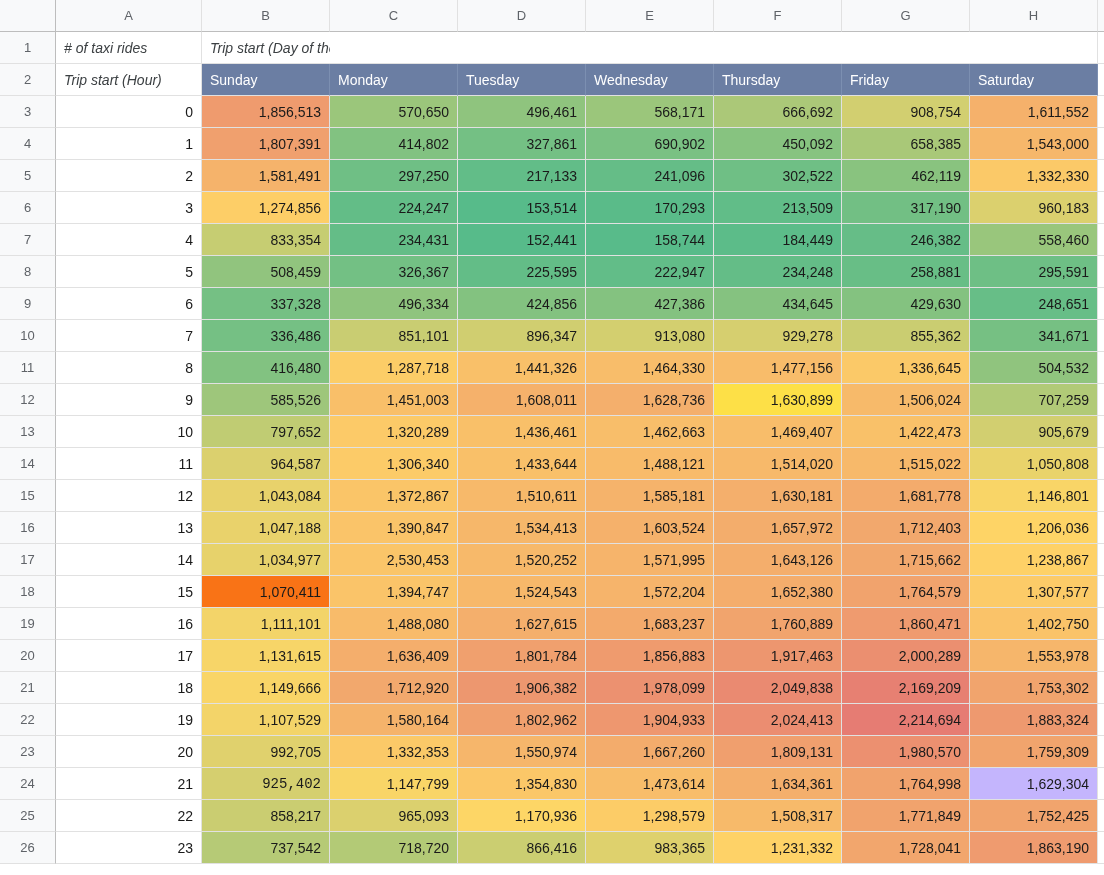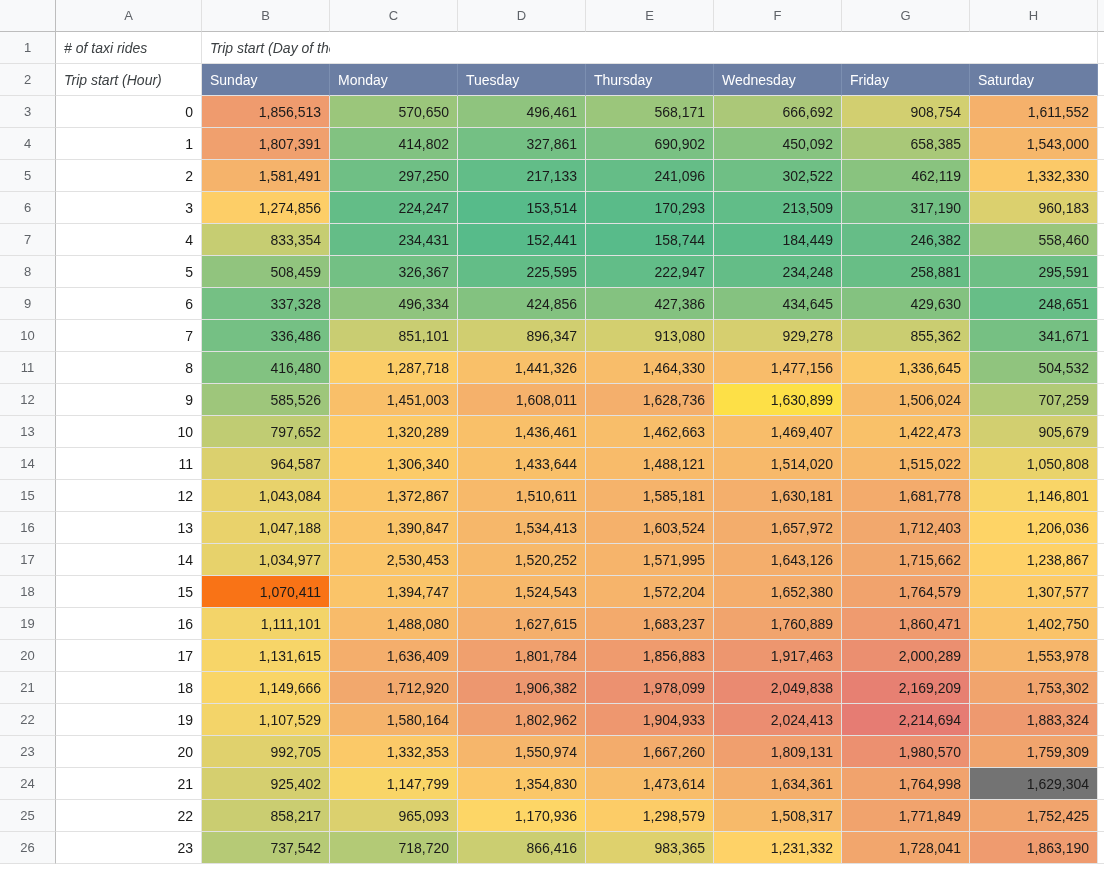--- a/index.html
+++ b/index.html
@@ -73,22 +73,22 @@
     <div class="cell noborder-right"></div>
     <div class="cell noborder-right"></div>
     <div class="cell noborder-right"></div>
     <div class="cell"></div>
     <div class="cell" style="border-right: none;"></div>
     <div class="rowhdr">2</div>
     <div class="cell left italic">Trip start (Hour)</div>
     <div class="cell left dayhdr" style="border-right-color: rgb(124, 143, 177);">Sunday</div>
     <div class="cell left dayhdr" style="border-right-color: rgb(124, 143, 177);">Monday</div>
     <div class="cell left dayhdr" style="border-right-color: rgb(124, 143, 177);">Tuesday</div>
+    <div class="cell left dayhdr" style="border-right-color: rgb(124, 143, 177);">Wednesday</div>
     <div class="cell left dayhdr" style="border-right-color: rgb(124, 143, 177);">Thursday</div>
-    <div class="cell left dayhdr" style="border-right-color: rgb(124, 143, 177);">Wednesday</div>
     <div class="cell left dayhdr" style="border-right-color: rgb(124, 143, 177);">Friday</div>
     <div class="cell left dayhdr" style="border-right-color: rgb(124, 143, 177);">Saturday</div>
     <div class="cell" style="border-right: none;"></div>
     <div class="rowhdr">3</div>
     <div class="cell right">0</div>
     <div class="cell right" style="background: rgb(239, 155, 110); padding-left: 28px;">1,856,513</div>
     <div class="cell right" style="background: rgb(155, 198, 123);">570,650</div>
     <div class="cell right" style="background: rgb(143, 196, 126);">496,461</div>
     <div class="cell right" style="background: rgb(155, 198, 123);">568,171</div>
     <div class="cell right" style="background: rgb(171, 200, 120);">666,692</div>
@@ -290,27 +290,27 @@
     <div class="cell right" style="background: rgb(224, 209, 109);">992,705</div>
     <div class="cell right" style="background: rgb(251, 201, 104);">1,332,353</div>
     <div class="cell right" style="background: rgb(246, 182, 107);">1,550,974</div>
     <div class="cell right" style="background: rgb(243, 172, 108);">1,667,260</div>
     <div class="cell right" style="background: rgb(240, 159, 110);">1,809,131</div>
     <div class="cell right" style="background: rgb(236, 144, 112);">1,980,570</div>
     <div class="cell right" style="background: rgb(241, 164, 109);">1,759,309</div>
     <div class="cell" style="border-right: none;"></div>
     <div class="rowhdr">24</div>
     <div class="cell right">21</div>
-    <div class="cell right" style="background: rgb(213, 207, 111);">925,402</div>
+    <div class="cell right" style="background: rgb(213, 207, 111); font-family: Liberation Mono, monospace;">925,402</div>
     <div class="cell right" style="background: rgb(249, 213, 103);">1,147,799</div>
     <div class="cell right" style="background: rgb(251, 199, 104);">1,354,830</div>
     <div class="cell right" style="background: rgb(248, 189, 106);">1,473,614</div>
     <div class="cell right" style="background: rgb(244, 175, 108);">1,634,361</div>
     <div class="cell right" style="background: rgb(241, 163, 109);">1,764,998</div>
-    <div class="cell right" style="background: #737373;">1,629,304</div>
+    <div class="cell right" style="background: #c4b5fd;">1,629,304</div>
     <div class="cell" style="border-right: none;"></div>
     <div class="rowhdr">25</div>
     <div class="cell right">22</div>
     <div class="cell right" style="background: rgb(202, 205, 113);">858,217</div>
     <div class="cell right" style="background: rgb(219, 208, 110);">965,093</div>
     <div class="cell right" style="background: rgb(253, 214, 102);">1,170,936</div>
     <div class="cell right" style="background: rgb(252, 204, 103);">1,298,579</div>
     <div class="cell right" style="background: rgb(247, 186, 106);">1,508,317</div>
     <div class="cell right" style="background: rgb(241, 163, 109);">1,771,849</div>
     <div class="cell right" style="background: rgb(241, 164, 109);">1,752,425</div>

